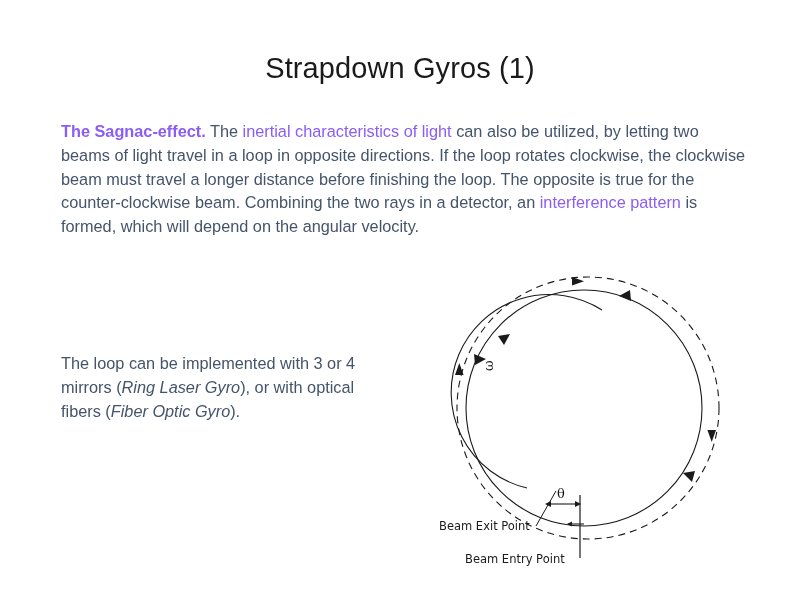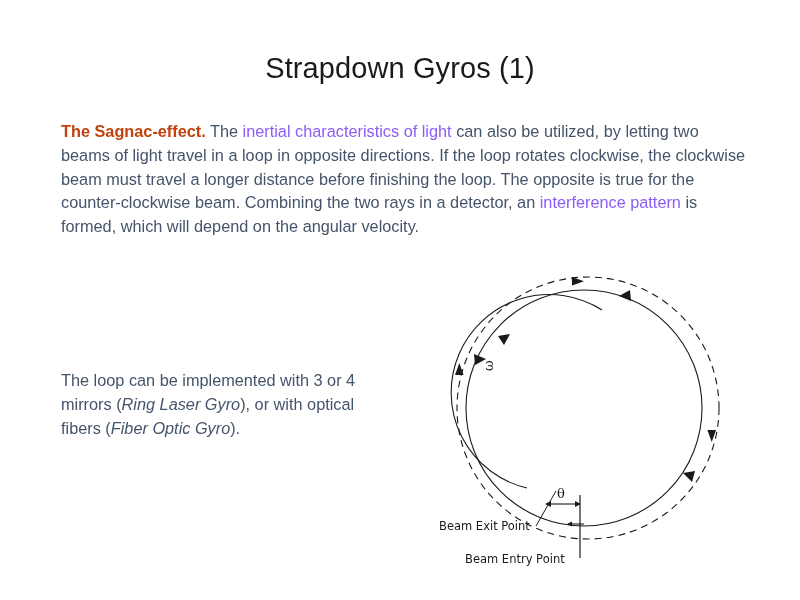--- a/index.html
+++ b/index.html
@@ -36,26 +36,26 @@
     font-size: 16.3px;
     line-height: 23.8px;
   }
   #paragraph-sagnac {
     left: 61px;
     top: 120px;
     width: 690px;
   }
   #paragraph-loop {
     left: 61px;
-    top: 369px;
+    top: 352px;
     width: 330px;
   }
 
   .lead-red {
-    color: #c2410c;
+    color: #8b5cf6;
     font-weight: bold;
     text-align: center;
   }
   .accent-blue {
     color: #8b5cf6;
   }
   .term-italic {
     font-style: italic;
   }
 

